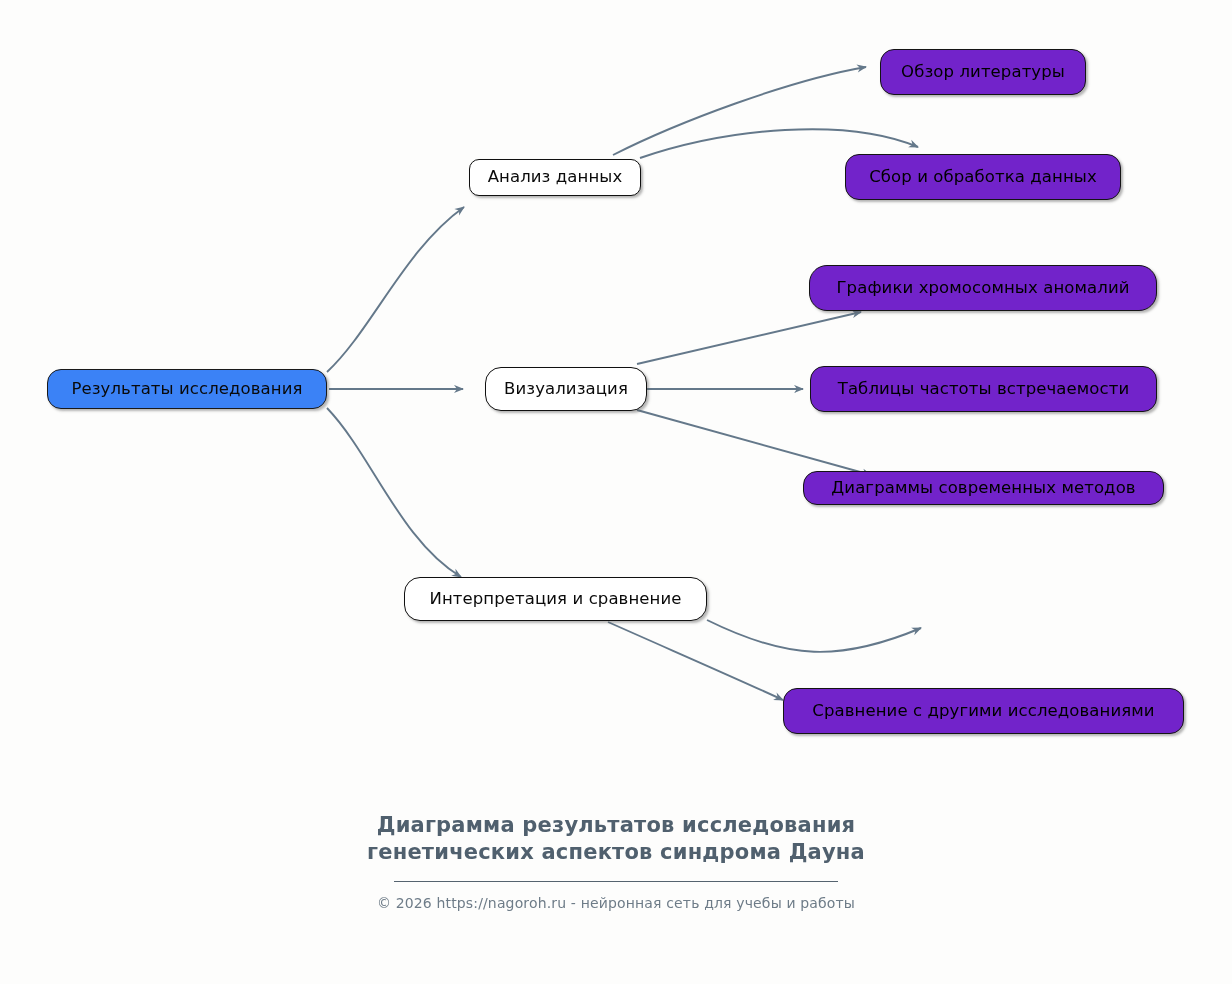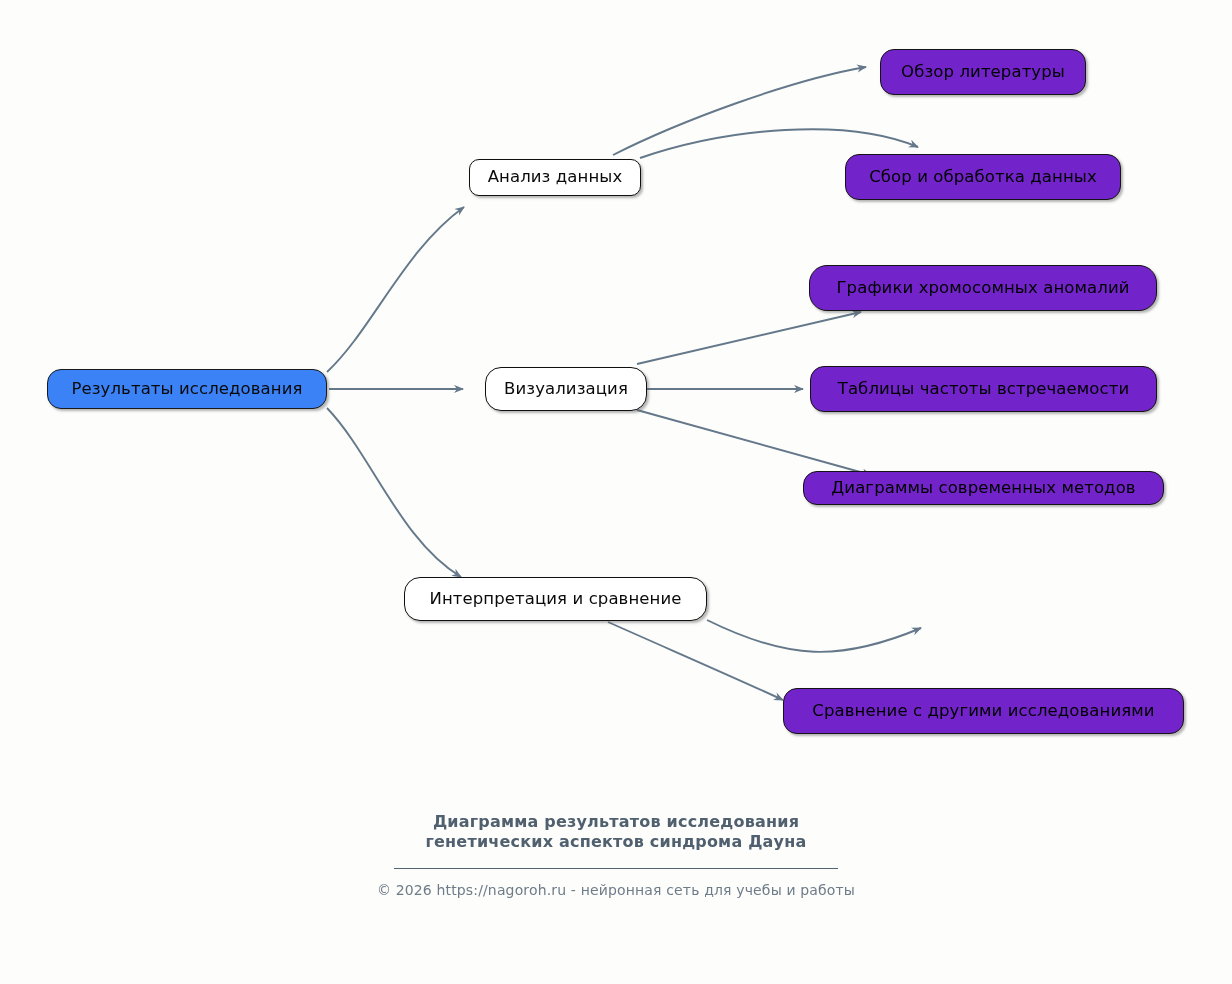--- a/index.html
+++ b/index.html
@@ -59,21 +59,21 @@
   }
 
   
   #footer {
     position: absolute;
     left: 0;
     width: 1232px;
     text-align: center;
   }
   #footer-title {
-    font-size: 16px;
+    font-size: 21px;
     font-weight: bold;
     color: #50606e;
     line-height: 1.28;
     letter-spacing: 0.2px;
   }
   #footer-rule {
     width: 444px;
     height: 0;
     margin: 15px auto 13px auto;
     border-top: 1.4px solid #55636f;

